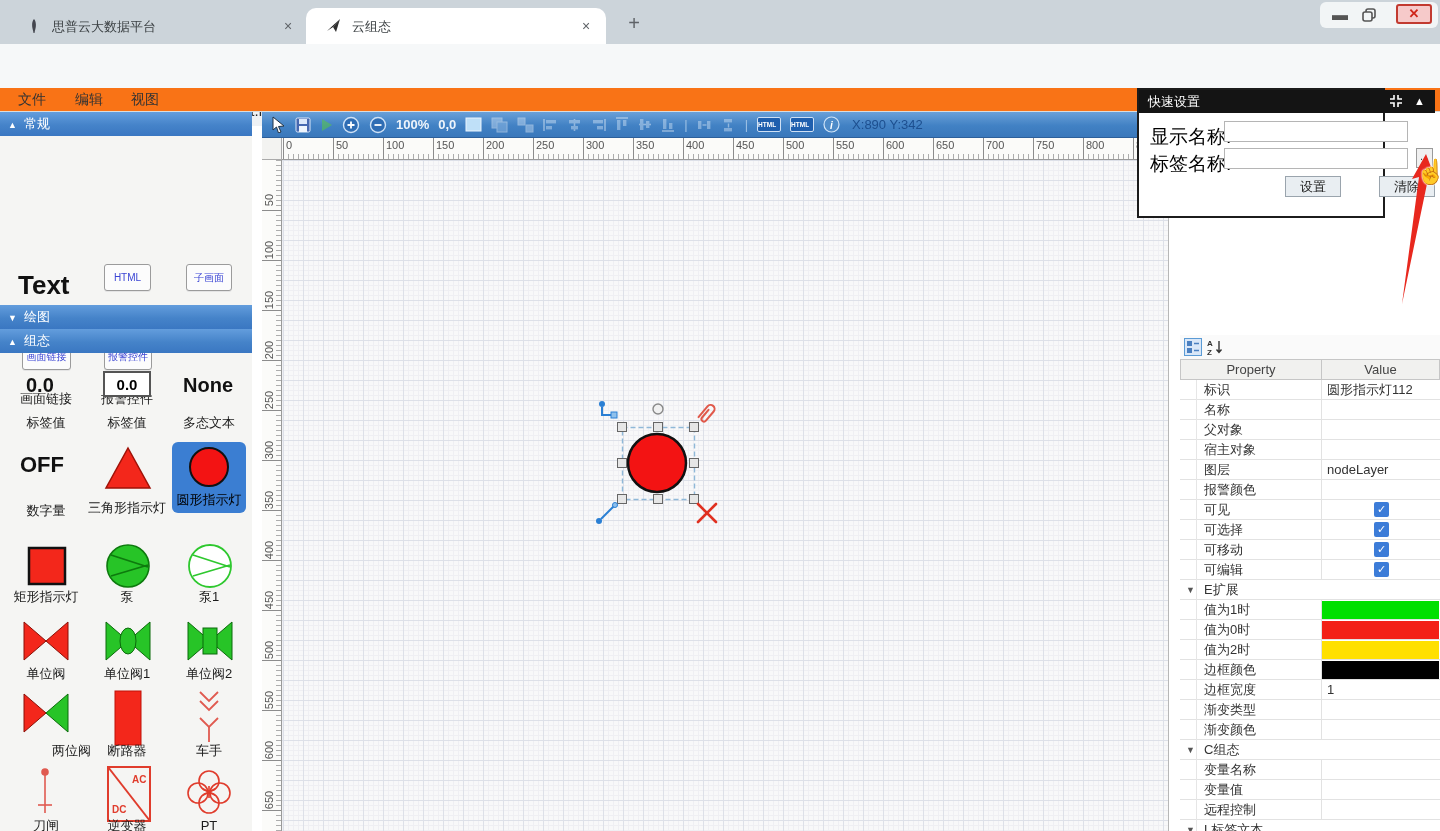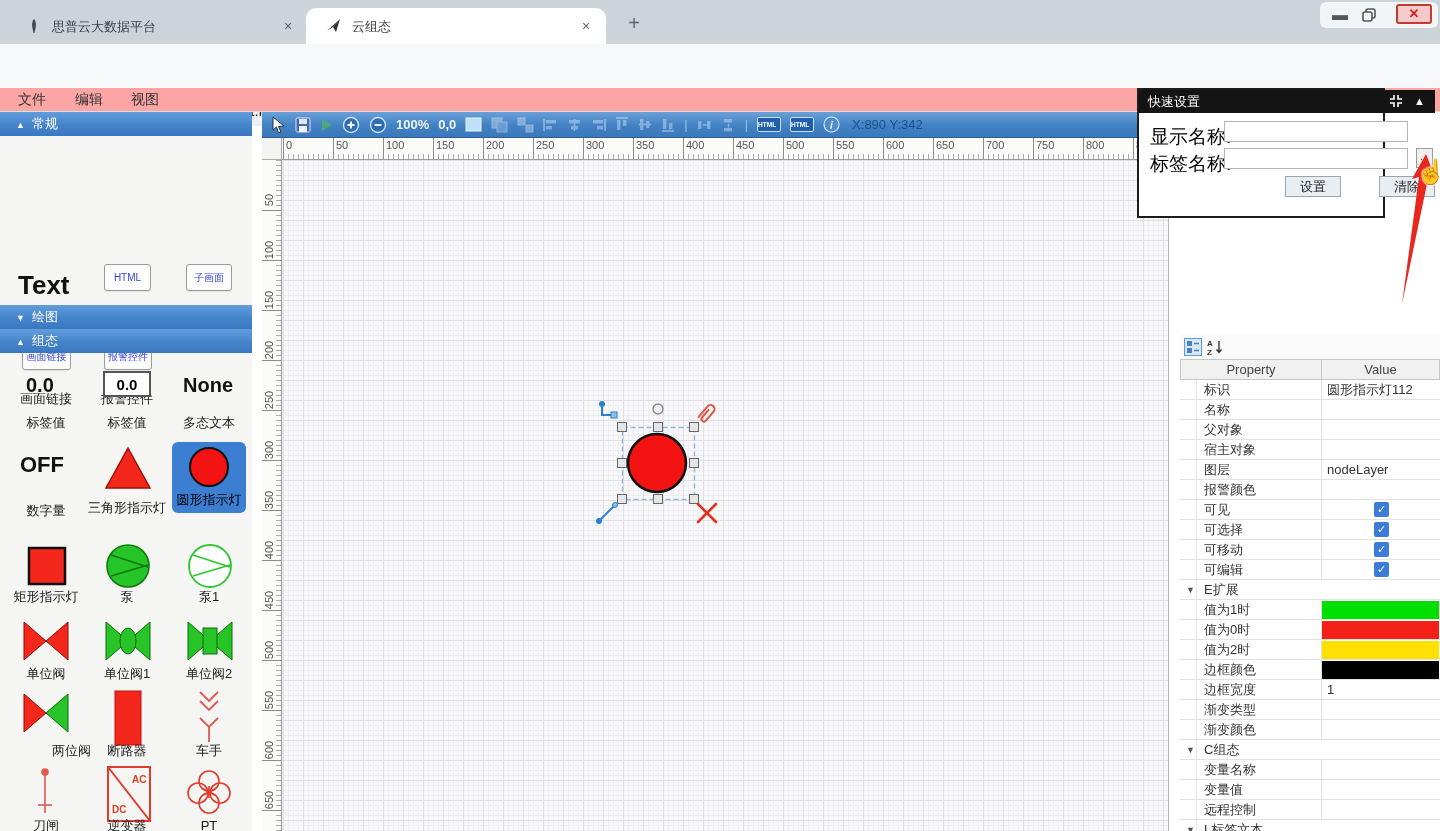--- a/index.html
+++ b/index.html
@@ -21,26 +21,26 @@
   .addressbar { left:0; top:44px; width:1440px; height:44px; background:#f6f8f9; }
   .navicon { position:absolute; top:52px; font-size:19px; color:#80868b; }
   .urlpill { left:140px; top:50px; width:1124px; height:32px; background:#eef1f4; border-radius:16px; display:flex; align-items:center; }
   .sec-ico { margin-left:16px; font-size:14px; color:#5f6368; }
   .sec-txt { margin-left:8px; font-size:13px; color:#5f6368; }
   .sec-div { margin:0 9px; color:#b8bcc0; font-size:14px; }
   .url-domain { font-size:15px; color:#27292c; }
   .url-path { font-size:15px; color:#5f6368; }
   .bar-ico { position:absolute; top:52px; }
 
-  .menubar { left:0; top:88px; width:1440px; height:24px; background:#fca5a5; border-bottom:1px solid #dcdcdc; }
+  .menubar { left:0; top:88px; width:1440px; height:24px; background:#f97316; border-bottom:1px solid #dcdcdc; }
   .menu-item { position:absolute; top:3px; font-size:14px; color:#333; }
 
   
   .palette { left:0; top:112px; width:252px; height:719px; background:#f5f5f3; }
-  .sec-hdr { position:absolute; left:0; width:252px; height:24px; background:linear-gradient(#639ddd,#4583c9 55%,#3a77c2); color:#fff; font-size:13px; line-height:24px; padding-left:16px; }
+  .sec-hdr { position:absolute; left:0; width:252px; height:24px; background:linear-gradient(#639ddd,#4583c9 55%,#3a77c2); color:#fff; font-size:13px; line-height:24px; padding-left:8px; }
   .sec-hdr .tri { font-size:9px; margin-right:7px; }
   .pal-label { position:absolute; width:90px; text-align:center; font-size:13px; color:#1b1b1b; line-height:15px; }
   .pal-btn { position:absolute; height:27px; border:1px solid #9b9b9b; border-radius:3px; background:#fcfcfc; color:#3a44d4; font-size:10px; display:flex; align-items:center; justify-content:center; box-shadow:0 1px 0 #e4e4e4; }
   .pal-big { position:absolute; font-weight:bold; color:#111; }
   .pal-ico { position:absolute; }
   .sel-tile { position:absolute; left:172px; width:74px; height:71px; background:#3b7ed2; border-radius:6px; }
 
   
   .ed-toolbar { left:262px; top:112px; width:906px; height:26px; background:linear-gradient(#6aa0d8,#4181c4 55%,#3a78bb); border-bottom:1px solid #2c5f9a; display:flex; align-items:center; }
   .tb { margin-left:9px; display:flex; align-items:center; flex:0 0 auto; }

